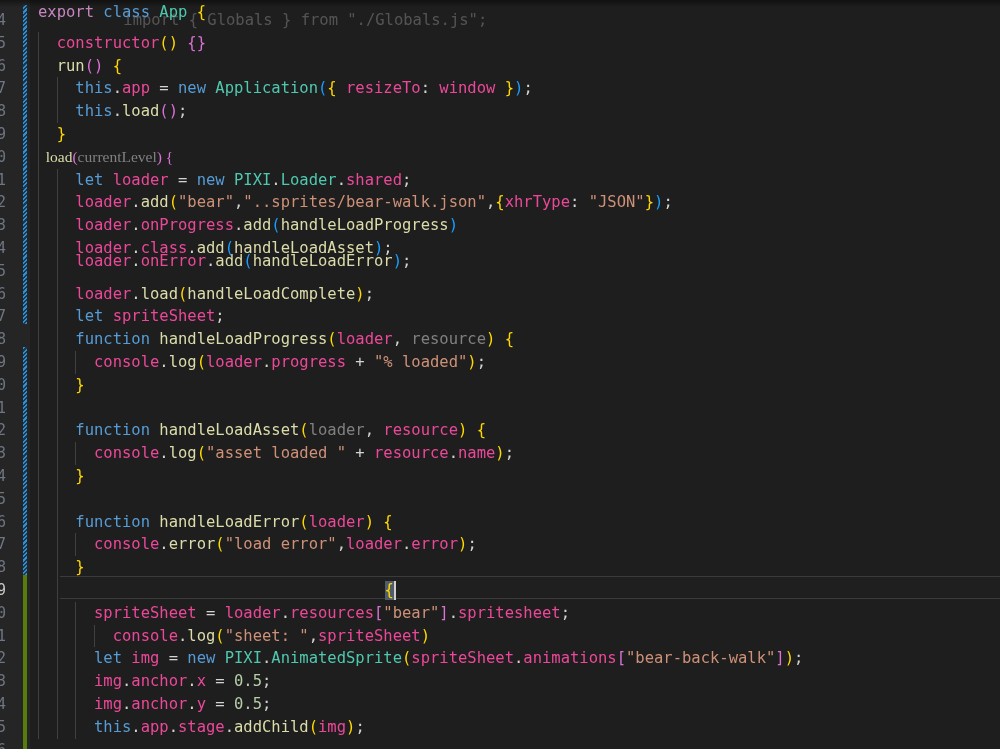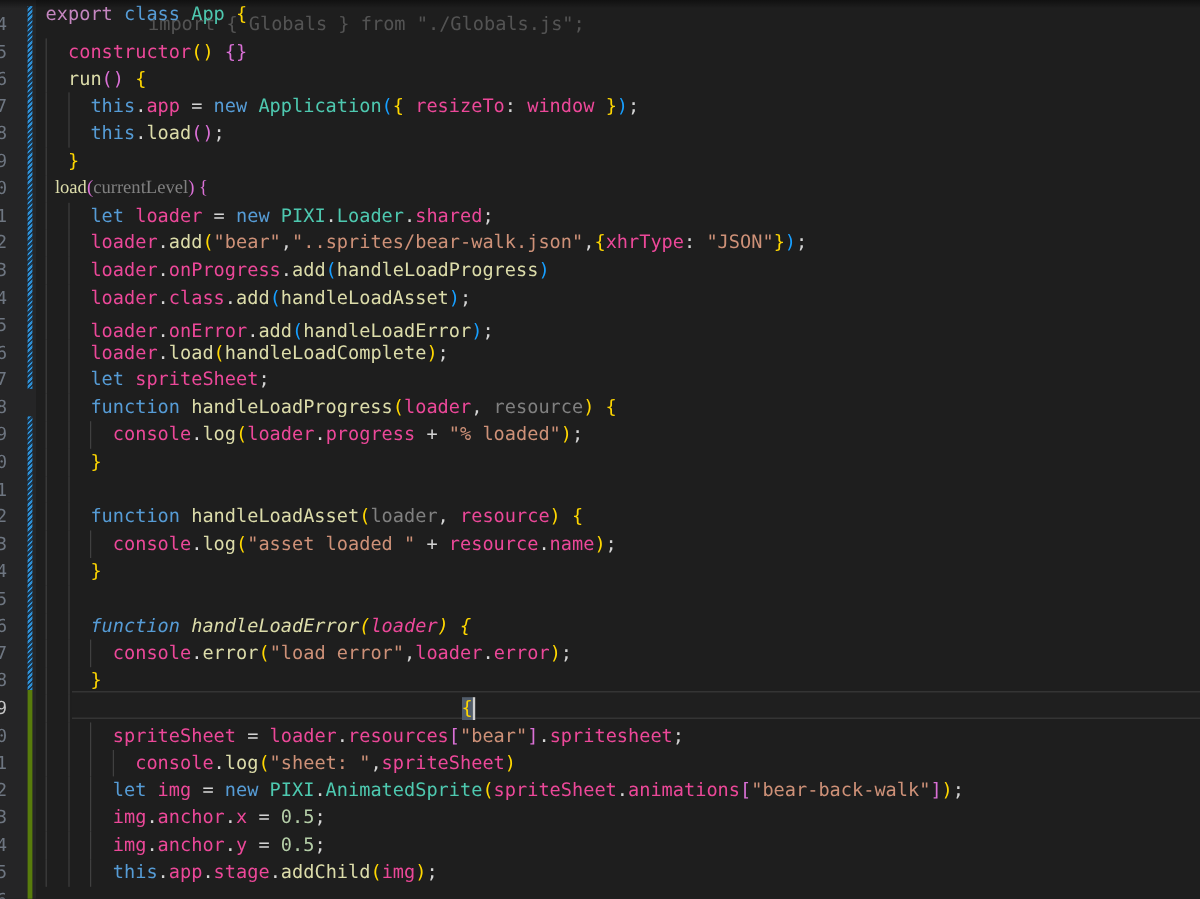--- a/index.html
+++ b/index.html
@@ -188,32 +188,32 @@
         <div class="row" style="top: 31.8px;"><span class="txt"><span class="t-plain">  </span><span class="t-var">constructor</span><span class="t-br1">(</span><span class="t-br1">)</span><span class="t-plain"> </span><span class="t-br2">{}</span></span></div>
         <div class="row" style="top: 54.6px;"><span class="txt"><span class="t-plain">  </span><span class="t-fn">run</span><span class="t-br2">()</span><span class="t-plain"> </span><span class="t-br1">{</span></span></div>
         <div class="row" style="top: 77.4px;"><span class="txt"><span class="t-plain">    </span><span class="t-ctrl">this</span><span class="t-plain">.</span><span class="t-var">app</span><span class="t-plain"> = </span><span class="t-ctrl">new </span><span class="t-type">Application</span><span class="t-br3">(</span><span class="t-br1">{</span><span class="t-plain"> </span><span class="t-var">resizeTo</span><span class="t-plain">: </span><span class="t-var">window</span><span class="t-plain"> </span><span class="t-br1">}</span><span class="t-br3">)</span><span class="t-plain">;</span></span></div>
         <div class="row" style="top: 100.2px;"><span class="txt"><span class="t-plain">    </span><span class="t-ctrl">this</span><span class="t-plain">.</span><span class="t-fn">load</span><span class="t-br2">()</span><span class="t-plain">;</span></span></div>
         <div class="row" style="top: 123px;"><span class="txt"><span class="t-plain">  </span><span class="t-br1">}</span></span></div>
         <div class="row" style="top: 145.8px; font-family: Liberation Serif, serif;"><span class="txt"><span class="t-plain">  </span><span class="t-fn">load</span><span class="t-br2">(</span><span class="t-dim">currentLevel</span><span class="t-br2">)</span><span class="t-plain"> </span><span class="t-br2">{</span></span></div>
         <div class="row" style="top: 168.6px;"><span class="txt"><span class="t-plain">    </span><span class="t-ctrl">let </span><span class="t-var">loader</span><span class="t-plain"> = </span><span class="t-ctrl">new </span><span class="t-type">PIXI</span><span class="t-plain">.</span><span class="t-type">Loader</span><span class="t-plain">.</span><span class="t-var">shared</span><span class="t-plain">;</span></span></div>
         <div class="row" style="top: 191.4px;"><span class="txt"><span class="t-plain">    </span><span class="t-var">loader</span><span class="t-plain">.</span><span class="t-fn">add</span><span class="t-br1">(</span><span class="t-str">"bear"</span><span class="t-plain">,</span><span class="t-str">"..sprites/bear-walk.json"</span><span class="t-plain">,</span><span class="t-br1">{</span><span class="t-var">xhrType</span><span class="t-plain">: </span><span class="t-str">"JSON"</span><span class="t-br1">}</span><span class="t-br3">)</span><span class="t-plain">;</span></span></div>
         <div class="row" style="top: 214.2px;"><span class="txt"><span class="t-plain">    </span><span class="t-var">loader</span><span class="t-plain">.</span><span class="t-var">onProgress</span><span class="t-plain">.</span><span class="t-fn">add</span><span class="t-br3">(</span><span class="t-fn">handleLoadProgress</span><span class="t-br3">)</span></span></div>
         <div class="row" style="top: 237px;"><span class="txt"><span class="t-plain">    </span><span class="t-var">loader</span><span class="t-plain">.</span><span class="t-var">class</span><span class="t-plain">.</span><span class="t-fn">add</span><span class="t-br3">(</span><span class="t-fn">handleLoadAsset</span><span class="t-br3">)</span><span class="t-plain">;</span></span></div>
-        <div class="row" style="top: 265px;"><span class="txt"><span class="t-plain">    </span><span class="t-var">loader</span><span class="t-plain">.</span><span class="t-var">onError</span><span class="t-plain">.</span><span class="t-fn">add</span><span class="t-br3">(</span><span class="t-fn">handleLoadError</span><span class="t-br3">)</span><span class="t-plain">;</span></span></div>
+        <div class="row" style="top: 250px;"><span class="txt"><span class="t-plain">    </span><span class="t-var">loader</span><span class="t-plain">.</span><span class="t-var">onError</span><span class="t-plain">.</span><span class="t-fn">add</span><span class="t-br3">(</span><span class="t-fn">handleLoadError</span><span class="t-br3">)</span><span class="t-plain">;</span></span></div>
         <div class="row" style="top: 282.6px;"><span class="txt"><span class="t-plain">    </span><span class="t-var">loader</span><span class="t-plain">.</span><span class="t-fn">load</span><span class="t-br1">(</span><span class="t-fn">handleLoadComplete</span><span class="t-br1">)</span><span class="t-plain">;</span></span></div>
         <div class="row" style="top: 305.4px;"><span class="txt"><span class="t-plain">    </span><span class="t-ctrl">let </span><span class="t-var">spriteSheet</span><span class="t-plain">;</span></span></div>
         <div class="row" style="top: 328.2px;"><span class="txt"><span class="t-plain">    </span><span class="t-ctrl">function </span><span class="t-fn">handleLoadProgress</span><span class="t-br1">(</span><span class="t-var">loader</span><span class="t-plain">, </span><span class="t-dim">resource</span><span class="t-br1">)</span><span class="t-plain"> </span><span class="t-br1">{</span></span></div>
         <div class="row" style="top: 351px;"><span class="txt"><span class="t-plain">      </span><span class="t-var">console</span><span class="t-plain">.</span><span class="t-fn">log</span><span class="t-br1">(</span><span class="t-var">loader</span><span class="t-plain">.</span><span class="t-var">progress</span><span class="t-plain"> + </span><span class="t-str">"% loaded"</span><span class="t-br1">)</span><span class="t-plain">;</span></span></div>
         <div class="row" style="top: 373.8px;"><span class="txt"><span class="t-plain">    </span><span class="t-br1">}</span></span></div>
         <div class="row" style="top: 396.6px;"><span class="txt"> </span></div>
         <div class="row" style="top: 419.4px;"><span class="txt"><span class="t-plain">    </span><span class="t-ctrl">function </span><span class="t-fn">handleLoadAsset</span><span class="t-br1">(</span><span class="t-dim">loader</span><span class="t-plain">, </span><span class="t-var">resource</span><span class="t-br1">)</span><span class="t-plain"> </span><span class="t-br1">{</span></span></div>
         <div class="row" style="top: 442.2px;"><span class="txt"><span class="t-plain">      </span><span class="t-var">console</span><span class="t-plain">.</span><span class="t-fn">log</span><span class="t-br1">(</span><span class="t-str">"asset loaded "</span><span class="t-plain"> + </span><span class="t-var">resource</span><span class="t-plain">.</span><span class="t-var">name</span><span class="t-br1">)</span><span class="t-plain">;</span></span></div>
         <div class="row" style="top: 465px;"><span class="txt"><span class="t-plain">    </span><span class="t-br1">}</span></span></div>
         <div class="row" style="top: 487.8px;"><span class="txt"> </span></div>
-        <div class="row" style="top: 510.6px; font-style: italic;"><span class="txt"><span class="t-plain">    </span><span class="t-ctrl">function </span><span class="t-fn">handleLoadError</span><span class="t-br1">(</span><span class="t-var">loader</span><span class="t-br1">)</span><span class="t-plain"> </span><span class="t-br1">{</span></span></div>
+        <div class="row" style="top: 510.6px;"><span class="txt"><span class="t-plain">    </span><span class="t-ctrl">function </span><span class="t-fn">handleLoadError</span><span class="t-br1">(</span><span class="t-var">loader</span><span class="t-br1">)</span><span class="t-plain"> </span><span class="t-br1">{</span></span></div>
         <div class="row" style="top: 533.4px;"><span class="txt"><span class="t-plain">      </span><span class="t-var">console</span><span class="t-plain">.</span><span class="t-fn">error</span><span class="t-br1">(</span><span class="t-str">"load error"</span><span class="t-plain">,</span><span class="t-var">loader</span><span class="t-plain">.</span><span class="t-var">error</span><span class="t-br1">)</span><span class="t-plain">;</span></span></div>
         <div class="row" style="top: 556.2px;"><span class="txt"><span class="t-plain">    </span><span class="t-br1">}</span></span></div>
         <div class="row" style="top: 579px;"><span class="txt"><span class="t-plain">    </span><span class="t-ctrl">function </span><span class="t-fn">handleLoadComplete</span><span class="t-br1">()</span><span class="t-plain"> </span></span></div>
         <div class="row" style="top: 601.8px;"><span class="txt"><span class="t-plain">      </span><span class="t-var">spriteSheet</span><span class="t-plain"> = </span><span class="t-var">loader</span><span class="t-plain">.</span><span class="t-var">resources</span><span class="t-br2">[</span><span class="t-str">"bear"</span><span class="t-br2">]</span><span class="t-plain">.</span><span class="t-var">spritesheet</span><span class="t-plain">;</span></span></div>
         <div class="row" style="top: 624.6px;"><span class="txt"><span class="t-plain">        </span><span class="t-var">console</span><span class="t-plain">.</span><span class="t-fn">log</span><span class="t-br1">(</span><span class="t-str">"sheet: "</span><span class="t-plain">,</span><span class="t-var">spriteSheet</span><span class="t-br1">)</span></span></div>
         <div class="row" style="top: 647.4px;"><span class="txt"><span class="t-plain">      </span><span class="t-ctrl">let </span><span class="t-var">img</span><span class="t-plain"> = </span><span class="t-ctrl">new </span><span class="t-type">PIXI</span><span class="t-plain">.</span><span class="t-type">AnimatedSprite</span><span class="t-br1">(</span><span class="t-var">spriteSheet</span><span class="t-plain">.</span><span class="t-var">animations</span><span class="t-br2">[</span><span class="t-str">"bear-back-walk"</span><span class="t-br2">]</span><span class="t-br1">)</span><span class="t-plain">;</span></span></div>
         <div class="row" style="top: 670.2px;"><span class="txt"><span class="t-plain">      </span><span class="t-var">img</span><span class="t-plain">.</span><span class="t-var">anchor</span><span class="t-plain">.</span><span class="t-var">x</span><span class="t-plain"> = </span><span class="t-num">0.5</span><span class="t-plain">;</span></span></div>
         <div class="row" style="top: 693px;"><span class="txt"><span class="t-plain">      </span><span class="t-var">img</span><span class="t-plain">.</span><span class="t-var">anchor</span><span class="t-plain">.</span><span class="t-var">y</span><span class="t-plain"> = </span><span class="t-num">0.5</span><span class="t-plain">;</span></span></div>
         <div class="row" style="top: 715.8px;"><span class="txt"><span class="t-plain">      </span><span class="t-ctrl">this</span><span class="t-plain">.</span><span class="t-var">app</span><span class="t-plain">.</span><span class="t-var">stage</span><span class="t-plain">.</span><span class="t-fn">addChild</span><span class="t-br1">(</span><span class="t-var">img</span><span class="t-br1">)</span><span class="t-plain">;</span></span></div>
       </div>

